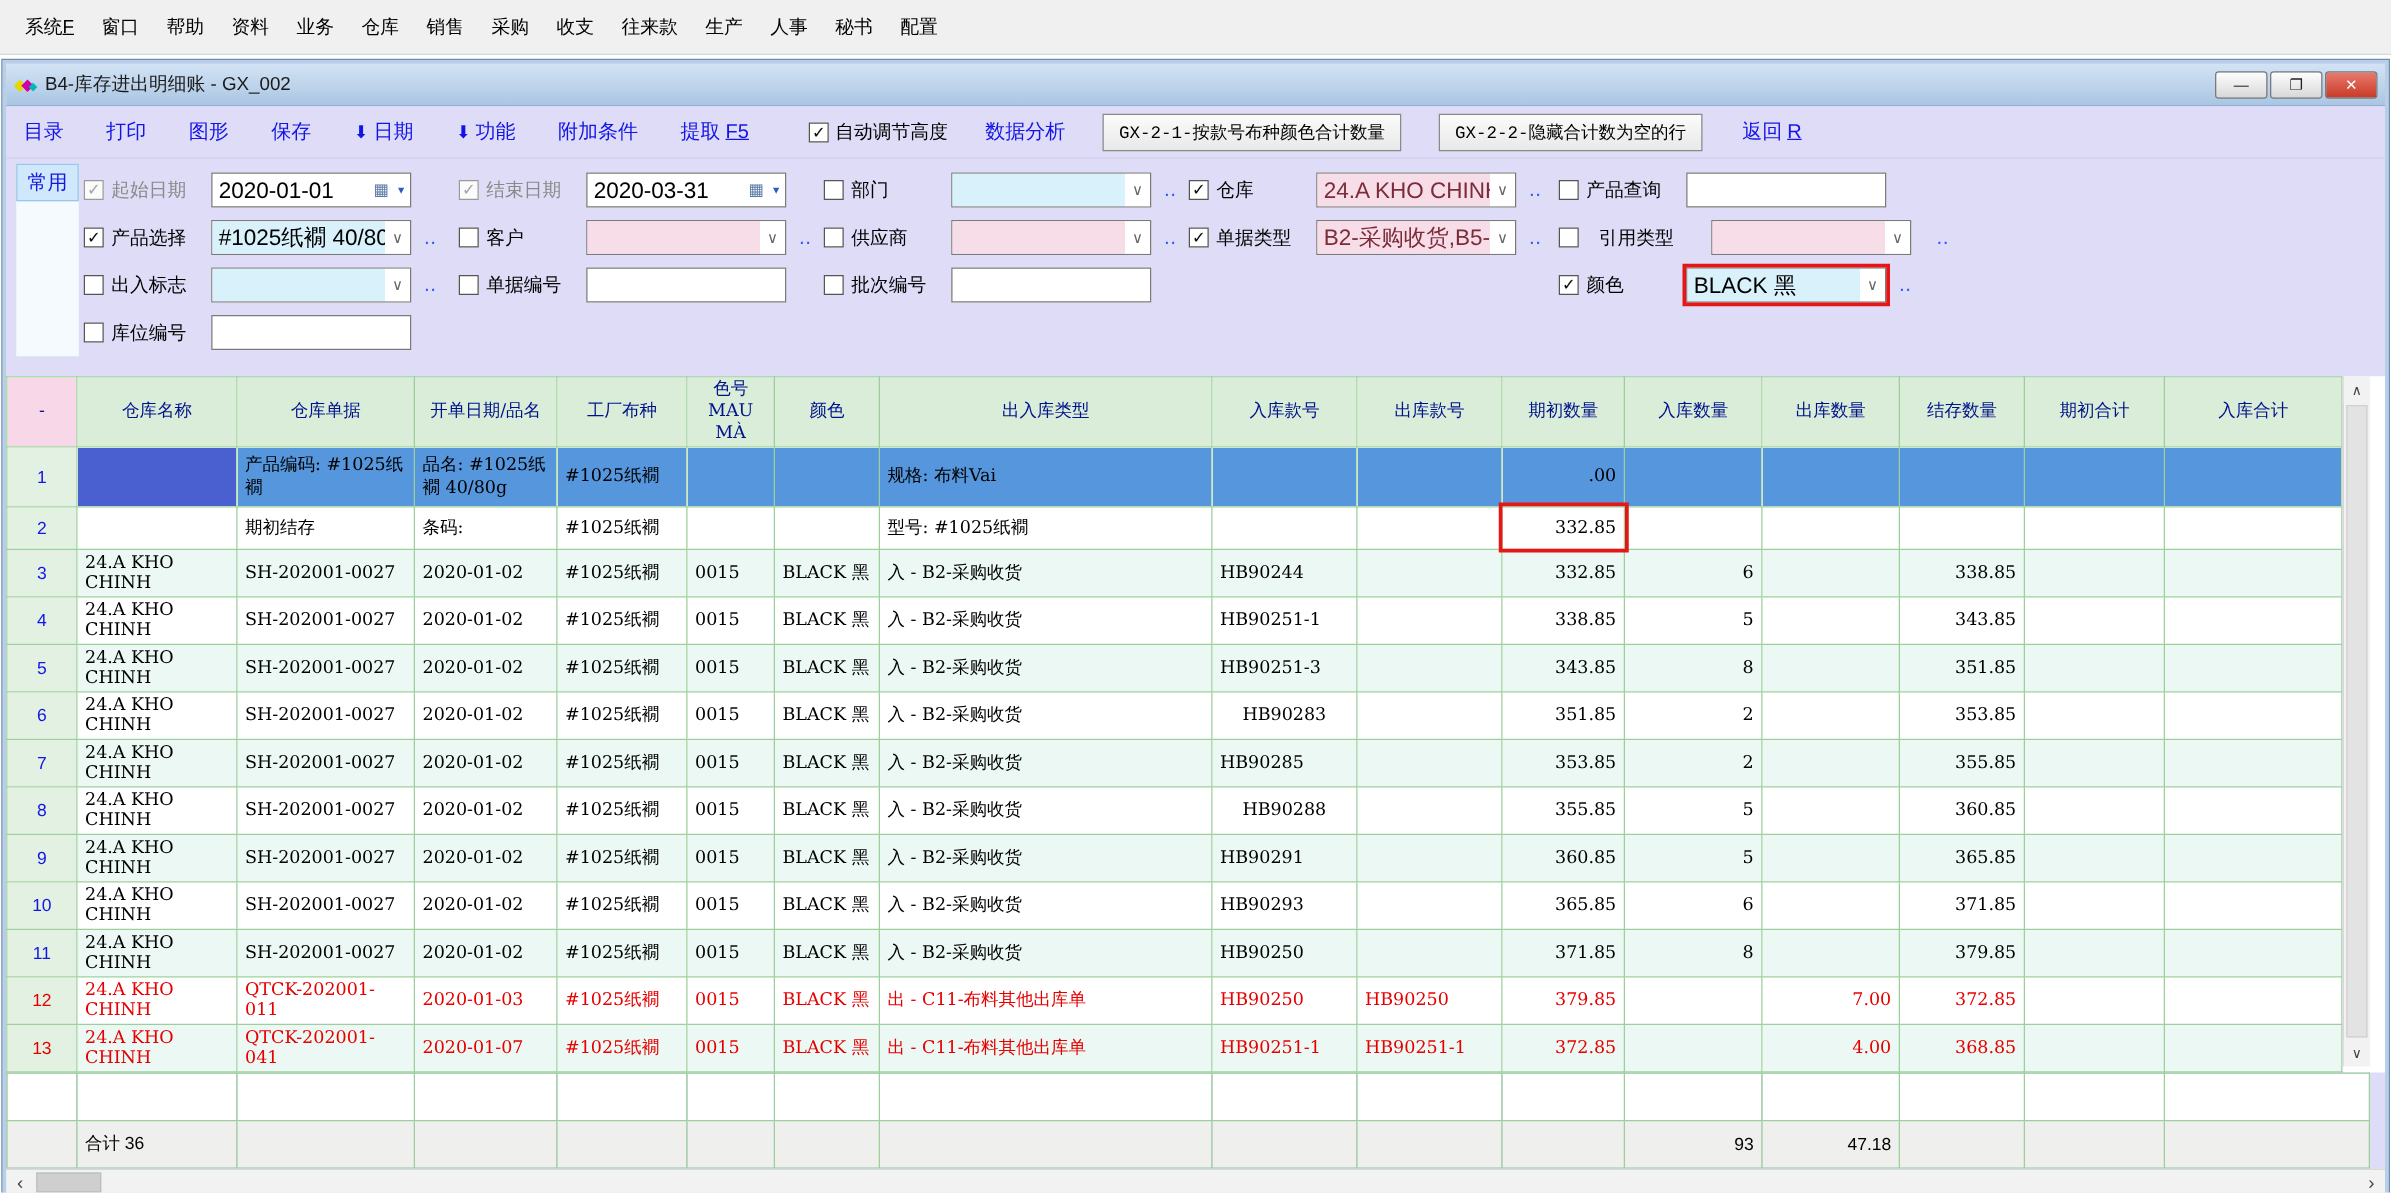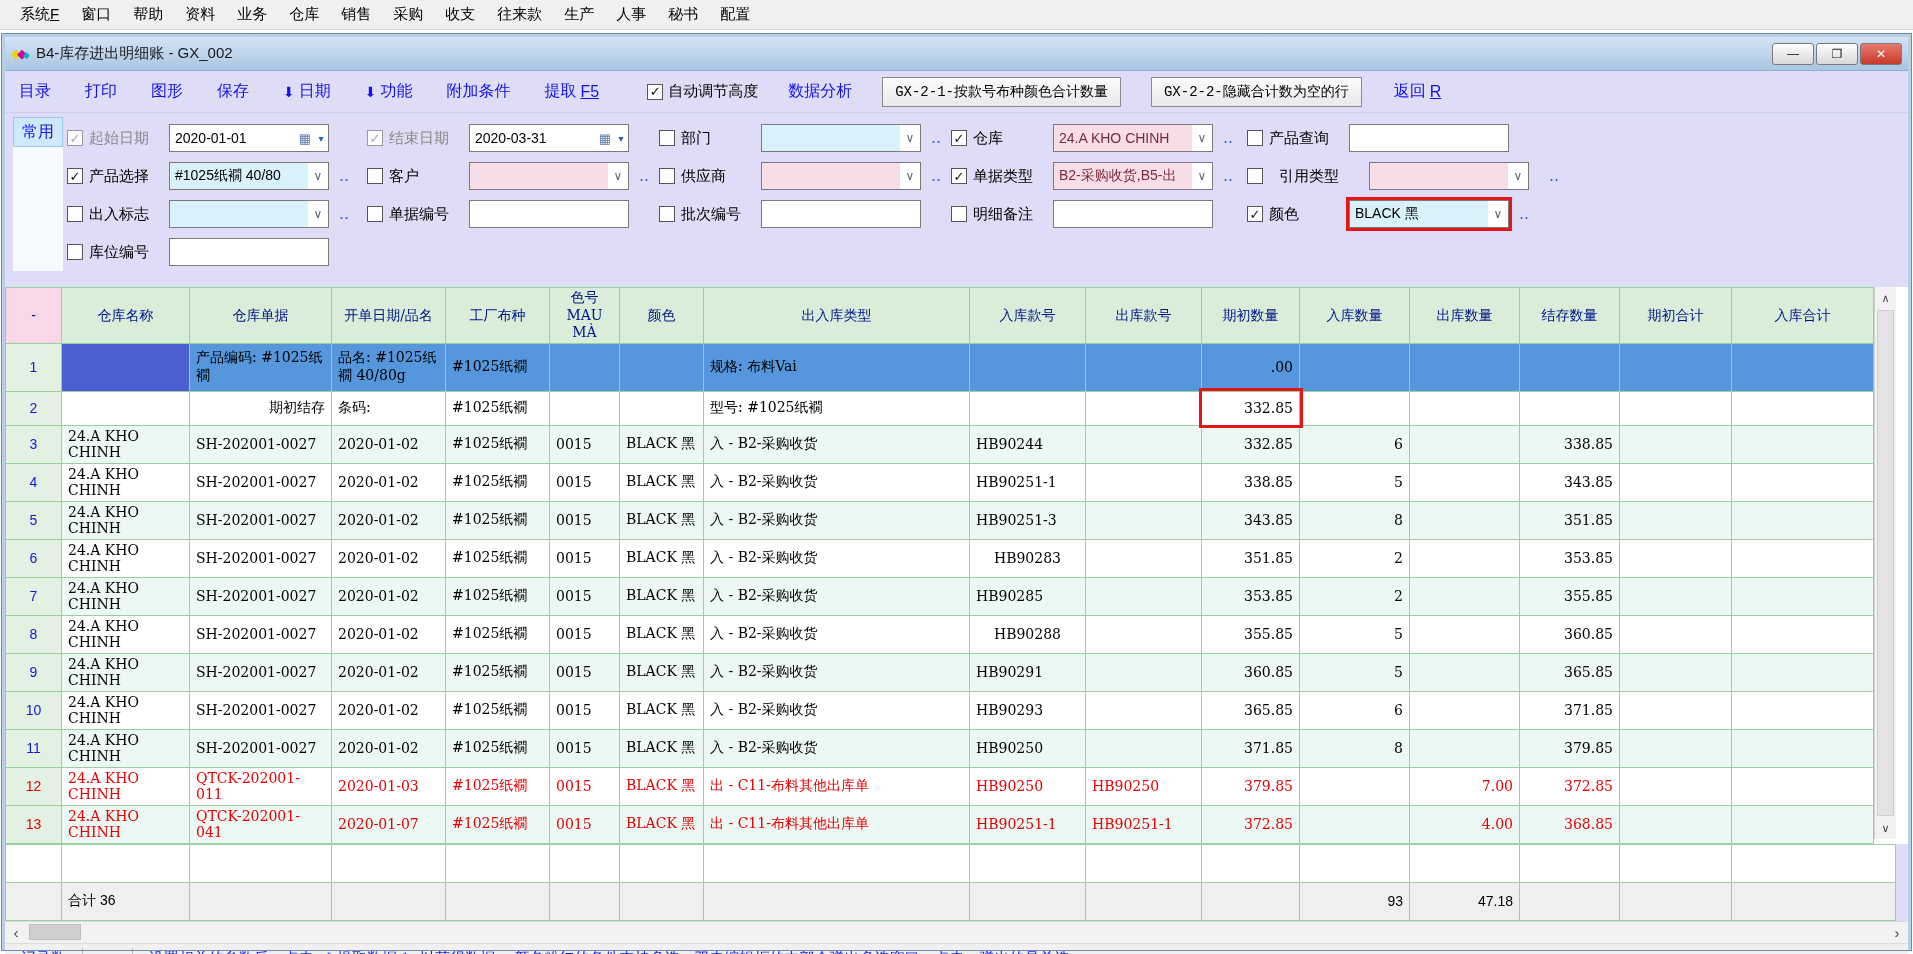--- a/index.html
+++ b/index.html
@@ -1,21 +1,21 @@
 <!DOCTYPE html>
 <html><head>
 <meta charset="utf-8">
 <style>
   * { box-sizing: border-box; margin: 0; padding: 0; }
   html,body { width: 1913px; height: 954px; background:#fff; overflow:hidden;
     font-family:"Liberation Sans","DejaVu Sans",sans-serif; }
   .screen { width:1913px; height:954px; background:#fff; }
 
   
-  .menubar { height:30px; background:#f0f0f0; display:flex; align-items:center;
+  .menubar { height:44px; background:#f0f0f0; display:flex; align-items:center;
     padding-left:10px; gap:2px; border-bottom:1px solid #d8d8d8;}
   .menu-item { font-size:15px; color:#000; padding:3px 10px; cursor:default; white-space:nowrap;}
   .menu-item u { text-decoration:underline; }
 
   
   .window { margin:4px 2px 0 2px; height:916px; border:3px solid #b9cfe8; outline:1px solid #6d8cb0;
     background:#dedcf6; position:relative; display:flex; flex-direction:column;}
   .titlebar { height:34px; background:linear-gradient(#d3e3f5,#aac6e2); display:flex;
     align-items:center; padding:0 6px; border-bottom:1px solid #8fb0d2; flex:0 0 auto;}
   .title-icon { font-size:13px; letter-spacing:-4px; margin-right:10px; }
@@ -49,21 +49,21 @@
     color:#1414e6; font-size:16px; display:flex; align-items:center; justify-content:center;
     border:1px solid #9cc6e8; cursor:pointer;}
   .filter-grid { display:grid; grid-template-columns: 300px 292px 292px 296px 330px;
     grid-auto-rows:38px; align-items:center; }
   .fld { display:flex; align-items:center; gap:6px; font-size:15px; }
   .fld-label { min-width:74px; color:#000; white-space:nowrap;}
   .fld-label.dis { color:#8a8a8a; }
   .inputbox, .combo { height:28px; border:1px solid #7a7a7a; background:#fff; display:flex;
     align-items:stretch; width:160px; flex:0 0 auto; position:relative;}
   .inputbox .val, .combo .val { flex:1; display:flex; align-items:center; padding:0 5px;
-    font-size:14px; color:#000; overflow:hidden; white-space:nowrap;}
+    font-size:18px; color:#000; overflow:hidden; white-space:nowrap;}
   .combo.bg-blue .val { background:#d9f1fb; }
   .combo.bg-pink .val { background:#f7dde8; }
   .combo.bg-pink .val, .combo.bg-pink { color:#7b2b3a; }
   .chevbox { width:20px; display:flex; align-items:center; justify-content:center;
     color:#666; font-size:12px; cursor:pointer; background:#fff;}
   .cal-icon { width:18px; display:flex; align-items:center; justify-content:center;
     color:#5b7aa8; font-size:13px; cursor:pointer;}
   .chev2 { width:14px; display:flex; align-items:center; justify-content:center;
     color:#2b5fb8; font-size:10px; cursor:pointer;}
   .dots { color:#3355ff; font-size:15px; letter-spacing:2px; margin-left:4px; cursor:pointer;}
@@ -295,27 +295,20 @@
           <div class="fld" style="grid-area: 3 / 3;">
             <span class="cb"></span>
             <span class="fld-label">批次编号</span>
             <span class="inputbox">
               <span class="val"></span>
             </span>
           </div>
           <div class="fld" style="grid-area: 3 / 2;">
             <span class="cb"></span>
             <span class="fld-label">单据编号</span>
-            <span class="inputbox">
-              <span class="val"></span>
-            </span>
-          </div>
-          <div class="fld" style="grid-area: 3 / 4;">
-            <span class="cb"></span>
-            <span class="fld-label">明细备注</span>
             <span class="inputbox">
               <span class="val"></span>
             </span>
           </div>
           <div class="fld" style="grid-area: 3 / 5;">
             <span class="cb">✓</span>
             <span class="fld-label">颜色</span>
             <span class="combo bg-blue red-box">
               <span class="val">BLACK 黑</span>
               <span class="chevbox">∨</span>
@@ -389,21 +382,21 @@
               <td style="text-align: right;">.00</td>
               <td style="text-align: right;"></td>
               <td style="text-align: right;"></td>
               <td style="text-align: right;"></td>
               <td style="text-align: right;"></td>
               <td style="text-align: right;"></td>
             </tr>
             <tr class="r-opening">
               <td class="rownum">2</td>
               <td style="text-align: left;"></td>
-              <td style="text-align: right;">期初结存</td>
+              <td style="text-align: left;">期初结存</td>
               <td style="text-align: left;">条码:</td>
               <td style="text-align: left;">#1025纸襉</td>
               <td style="text-align: left;"></td>
               <td style="text-align: left;"></td>
               <td style="text-align: left;">型号: #1025纸襉</td>
               <td style="text-align: left;"></td>
               <td style="text-align: left;"></td>
               <td class="red-box" style="text-align: right;">332.85</td>
               <td style="text-align: right;"></td>
               <td style="text-align: right;"></td>

